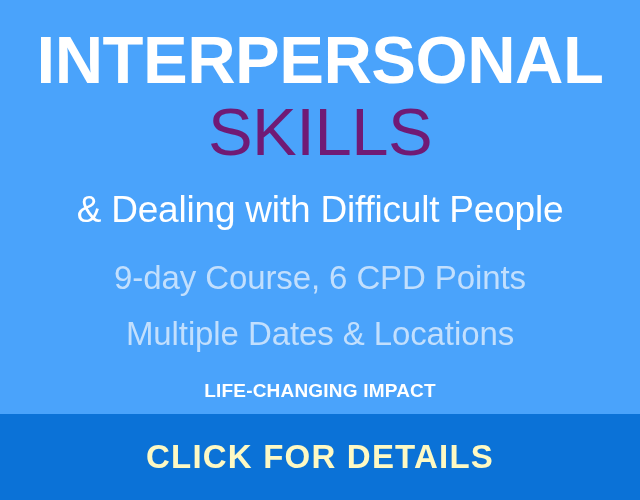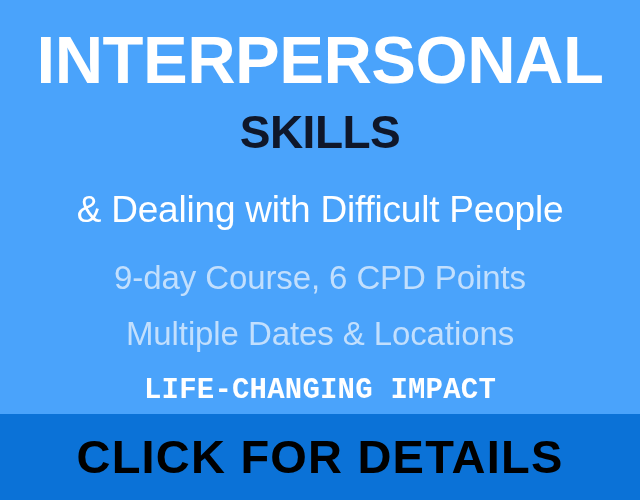--- a/index.html
+++ b/index.html
@@ -46,24 +46,24 @@
     font-weight: 700;
     letter-spacing: -0.5px;
     white-space: nowrap;
     margin: 0;
     padding: 0;
   }
 
   .headline-2 {
     display: block;
     width: 100%;
-    color: #0f172a;
-    font-size: 46px;
+    color: #701a75;
+    font-size: 67px;
     line-height: 74px;
-    font-weight: 700;
+    font-weight: 400;
     letter-spacing: -0.5px;
     white-space: nowrap;
     margin: 0;
     padding: 0;
   }
 
   .subhead {
     display: block;
     width: 100%;
     color: #ffffff;
@@ -86,43 +86,42 @@
     letter-spacing: -0.1px;
     white-space: nowrap;
     margin: 0;
     padding: 0;
   }
 
   .impact-line {
     display: block;
     width: 100%;
     color: #ffffff;
-    font-size: 29px;
+    font-size: 19px;
     line-height: 46px;
     font-weight: 700;
     letter-spacing: 0.2px;
     white-space: nowrap;
     margin: 0;
     padding: 0;
     margin-top: 6px;
-    font-family: Liberation Mono, monospace;
   }
 
   .cta-bar {
     flex: 1 1 auto;
     background: #0b72d7;
     display: flex;
     align-items: center;
     justify-content: center;
     cursor: pointer;
   }
 
   .cta-label {
-    color: #000000;
-    font-size: 47px;
+    color: #fef9c3;
+    font-size: 33px;
     line-height: 44px;
     font-weight: 700;
     letter-spacing: 1.2px;
     white-space: nowrap;
   }
 </style>
 </head>
 <body>
 
 <div class="banner">

